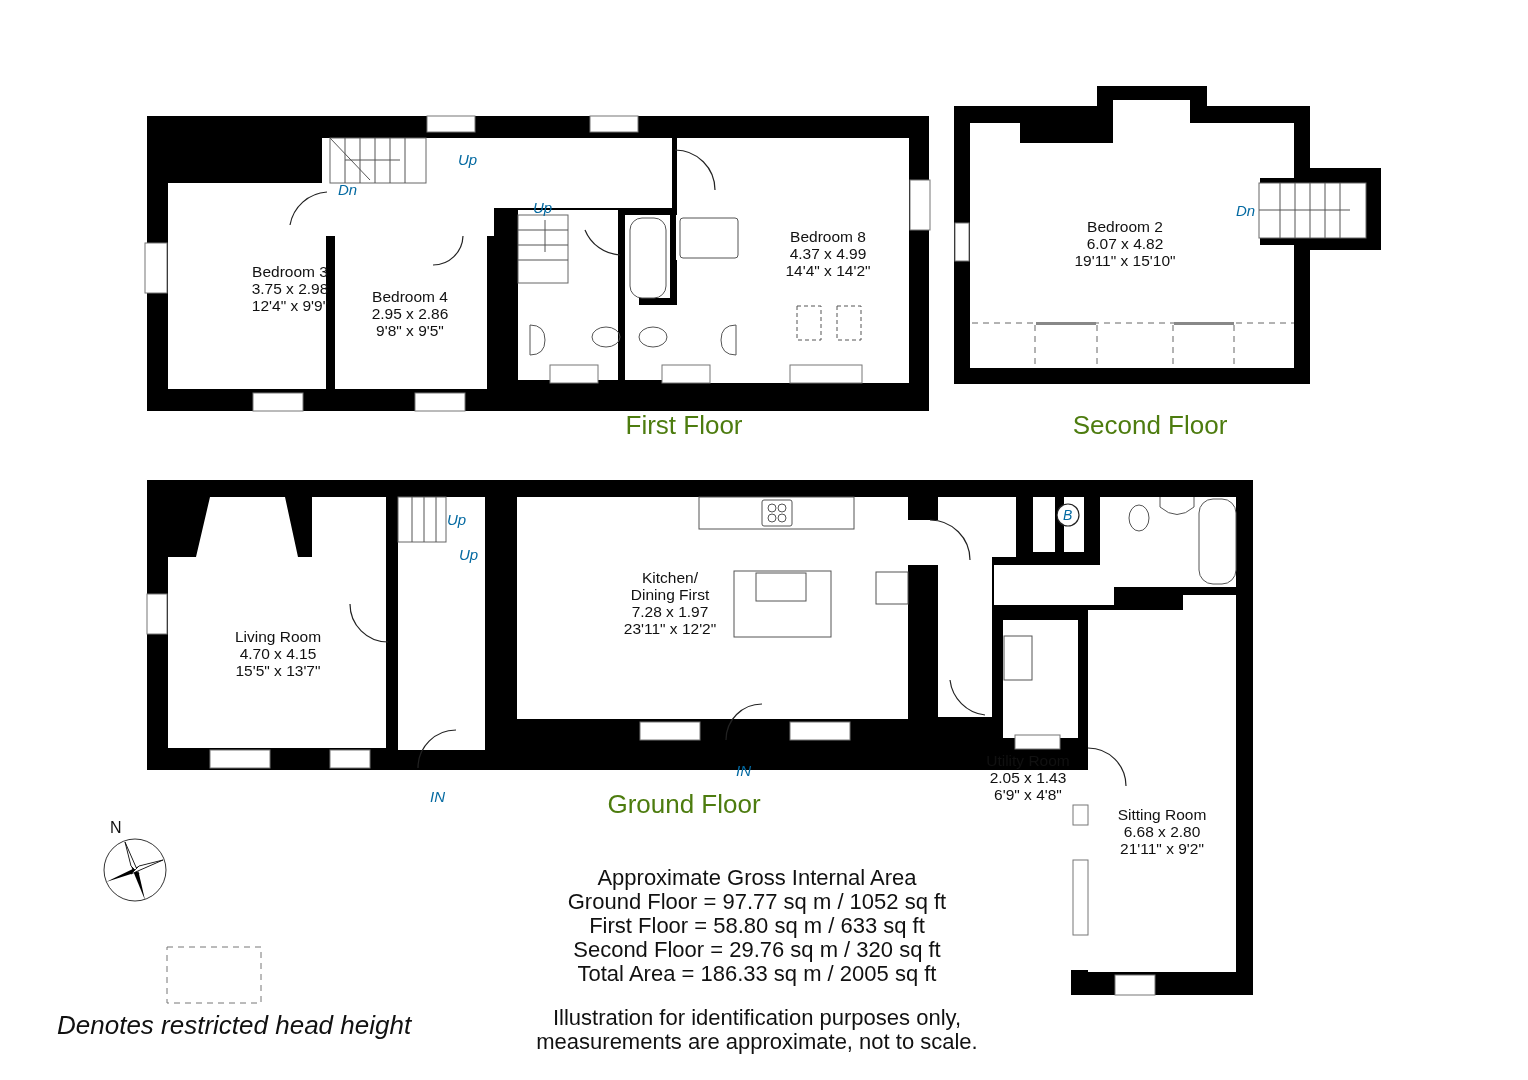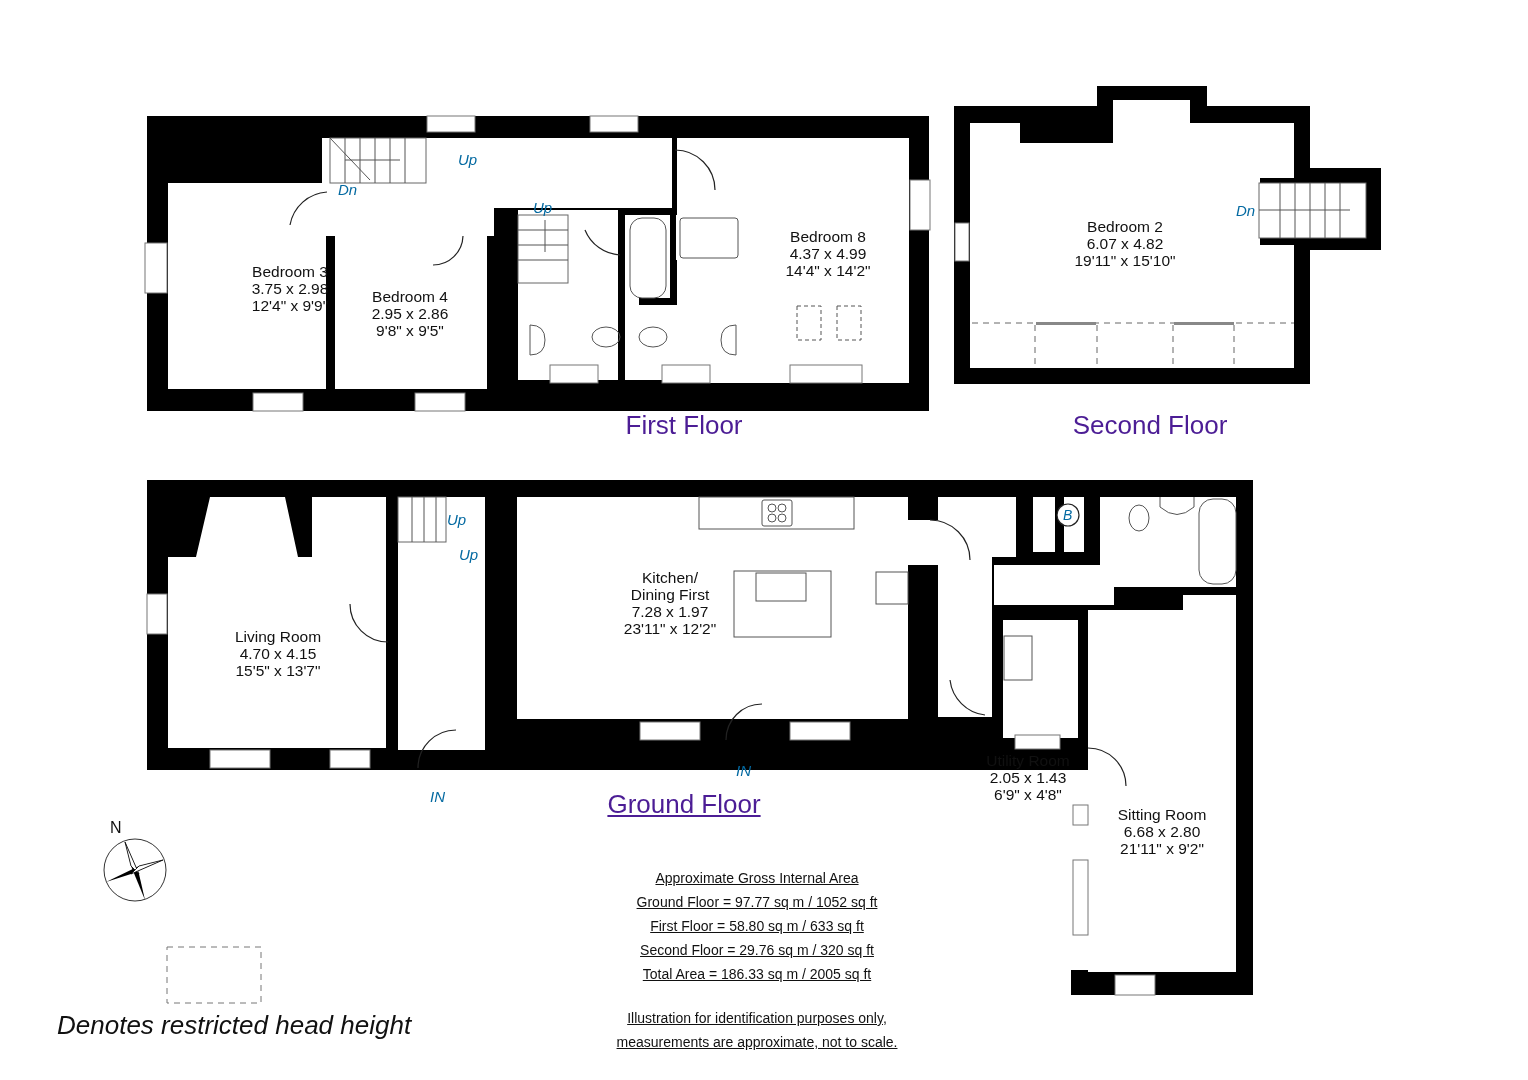--- a/index.html
+++ b/index.html
@@ -6,22 +6,22 @@
   body{width:1528px;height:1080px;position:relative;overflow:hidden;font-family:"Liberation Sans",sans-serif;color:#111;}
   svg{position:absolute;left:0;top:0;}
   .wall{fill:#000;}
   .floor{fill:#fff;}
   .thin{fill:none;stroke:#555;stroke-width:1;}
   .thinb{fill:none;stroke:#222;stroke-width:1.2;}
   .dash{fill:none;stroke:#666;stroke-width:1;stroke-dasharray:6 5;}
   .win{fill:#fff;stroke:#777;stroke-width:1;}
   .lbl{position:absolute;text-align:center;font-size:15.5px;line-height:17px;color:#111;white-space:nowrap;transform:translateX(-50%);}
   .sm{position:absolute;font-size:15px;color:#0369a1;white-space:nowrap;font-style:italic;}
-  .floor-title{position:absolute;font-size:26px;color:#4c1d95;white-space:nowrap;transform:translateX(-50%);text-align:right;}
-  .area{position:absolute;left:757px;top:866px;transform:translateX(-50%);text-align:center;font-size:14px;line-height:24px;white-space:nowrap;text-decoration:underline;}
+  .floor-title{position:absolute;font-size:26px;color:#4d7c0f;white-space:nowrap;transform:translateX(-50%);text-align:right;}
+  .area{position:absolute;left:757px;top:866px;transform:translateX(-50%);text-align:center;font-size:22px;line-height:24px;white-space:nowrap;}
   .area .disc{margin-top:20px;line-height:24px;}
   .legend-text{position:absolute;left:57px;top:1010px;font-size:26px;white-space:nowrap;font-style:italic;}
   .north{position:absolute;left:110px;top:819px;font-size:16px;}
 </style>
 </head>
 <body>
 
 <svg width="1528" height="1080" viewBox="0 0 1528 1080">
 
   <g>
@@ -231,21 +231,21 @@
 <span class="sm" style="left:533px;top:199px;">Up</span>
 <span class="sm" style="left:1236px;top:202px;">Dn</span>
 <span class="sm" style="left:447px;top:511px;">Up</span>
 <span class="sm" style="left:459px;top:546px;">Up</span>
 <span class="sm" style="left:430px;top:788px;">IN</span>
 <span class="sm" style="left:736px;top:762px;">IN</span>
 <span class="sm" style="left:1063px;top:507px;font-size:14px;">B</span>
 
 <div class="floor-title" style="left:684px;top:410px;">First Floor</div>
 <div class="floor-title" style="left:1150px;top:410px;">Second Floor</div>
-<div class="floor-title" style="left:684px;top:789px;text-decoration:underline;">Ground Floor</div>
+<div class="floor-title" style="left:684px;top:789px;">Ground Floor</div>
 
 <div class="area">
   <div>Approximate Gross Internal Area</div>
   <div>Ground Floor = 97.77 sq m / 1052 sq ft</div>
   <div>First Floor = 58.80 sq m / 633 sq ft</div>
   <div>Second Floor = 29.76 sq m / 320 sq ft</div>
   <div>Total Area = 186.33 sq m / 2005 sq ft</div>
   <div class="disc">
     <div>Illustration for identification purposes only,</div>
     <div>measurements are approximate, not to scale.</div>

